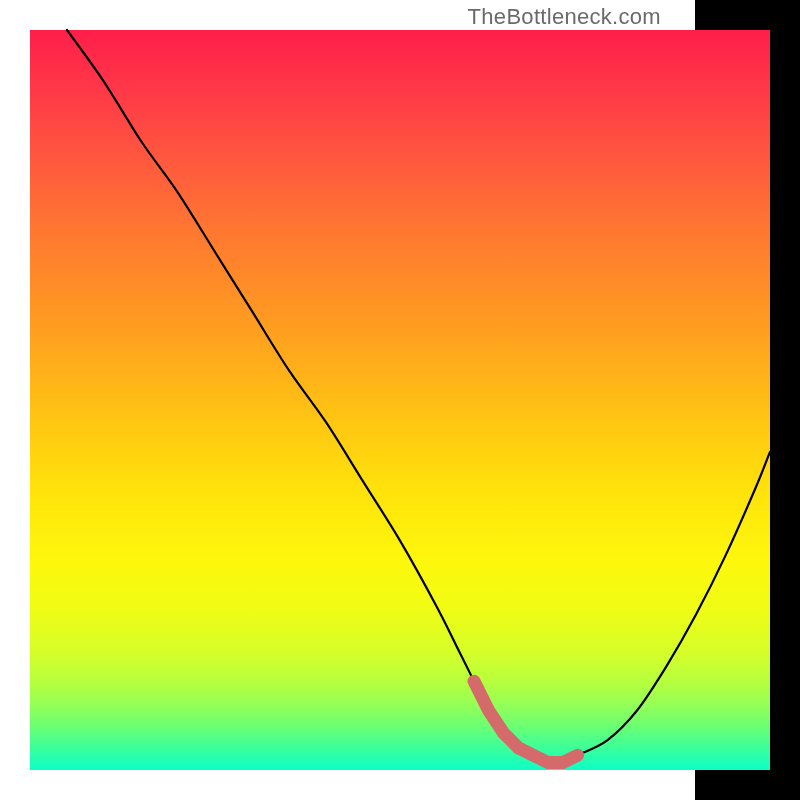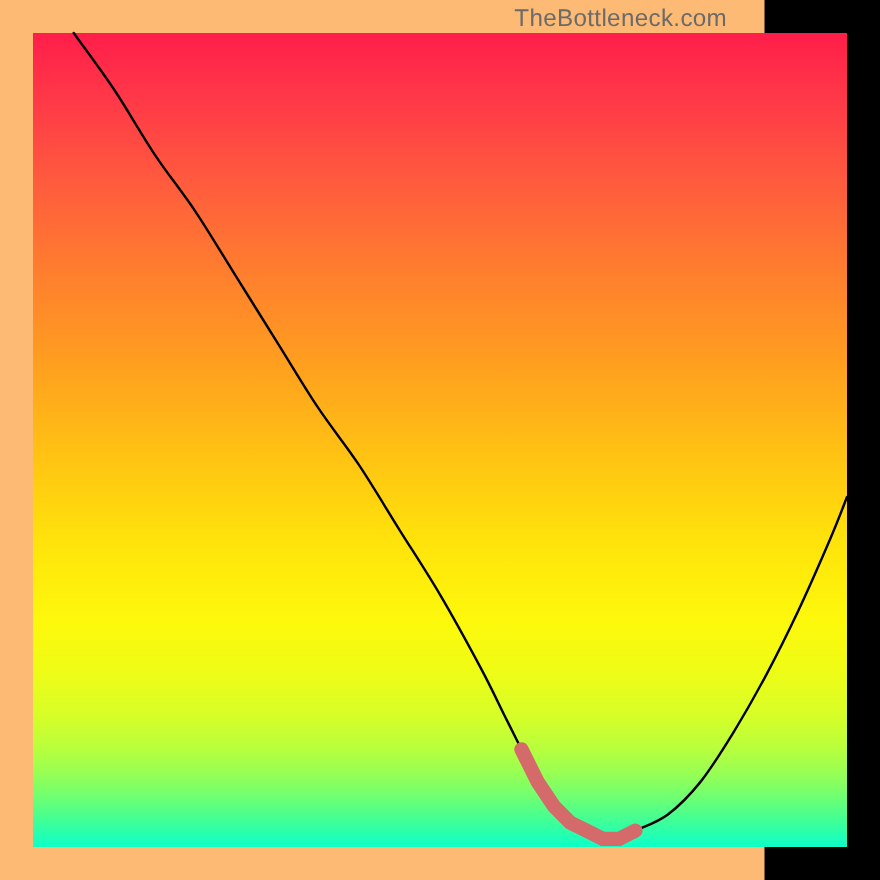--- a/index.html
+++ b/index.html
@@ -8,21 +8,21 @@
     width: 800px;
     height: 800px;
     background: #000;
     overflow: hidden;
     font-family: Arial, Helvetica, sans-serif;
   }
   .frame {
     position: relative;
     width: 695px;
     height: 800px;
-    background: #fdba74;
+    background: #ffffff;
   }
   .plot-area {
     position: absolute;
     left: 30px;
     top: 30px;
     width: 740px;
     height: 740px;
     background: linear-gradient(to bottom,
       #ff1e4a 0%,
       #ff3848 8%,

